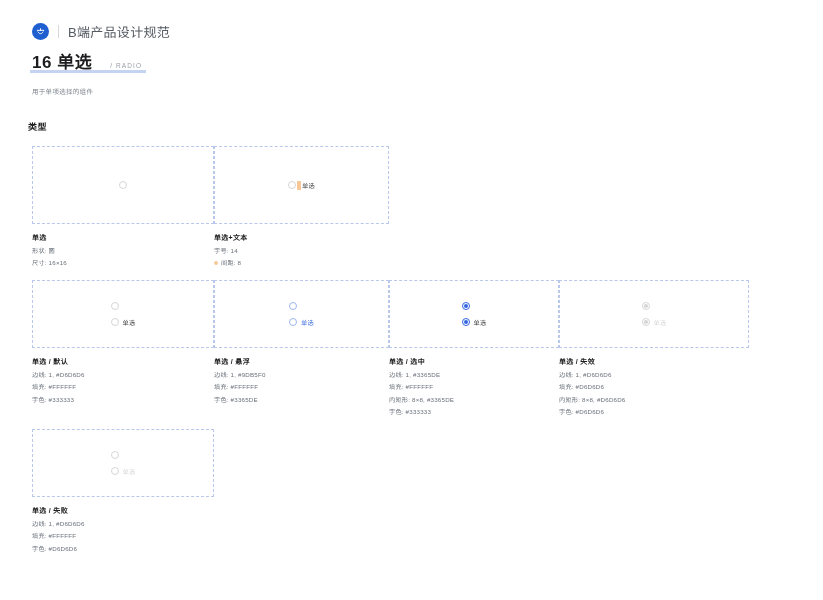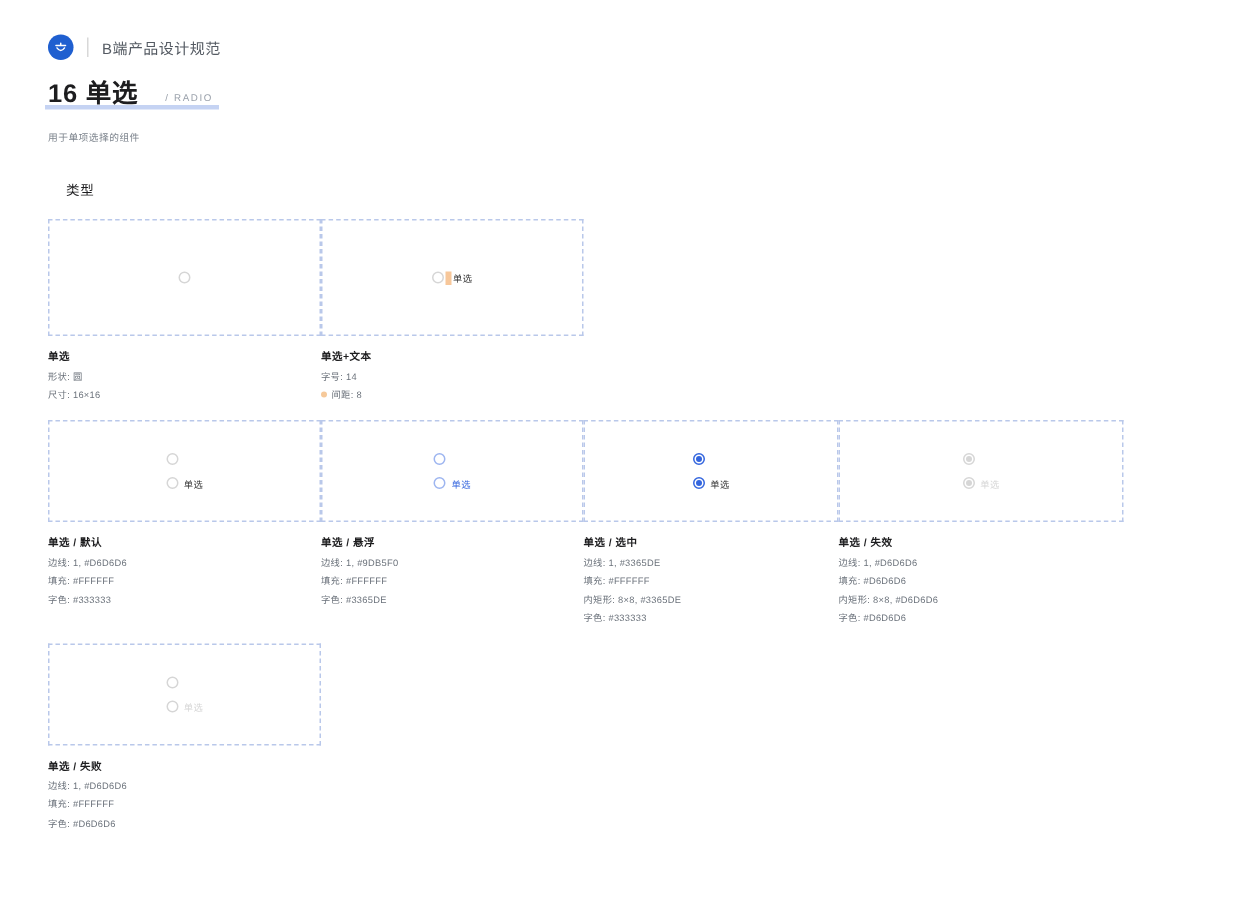--- a/index.html
+++ b/index.html
@@ -32,21 +32,21 @@
     display: flex; align-items: center; justify-content: center;
     flex: 0 0 auto;
   }
   .brand-logo svg { display: block; }
   .brand-div {
     width: 1px; height: 13px;
     background: #d8d8d8;
     flex: 0 0 auto;
   }
   .brand-title {
-    font-size: 10px;
+    font-size: 13px;
     color: #555b63;
     letter-spacing: .3px;
     white-space: nowrap;
   }
 
   
   .titlewrap {
     position: relative;
     margin: 23px 0 0 32px;
     display: inline-flex;
@@ -81,23 +81,23 @@
   }
   .page-desc {
     margin: 13px 0 0 32px;
     font-size: 6.5px;
     color: #7d848d;
     letter-spacing: .3px;
   }
 
   
   .section-title {
-    margin-left: 44px;
+    margin-left: 28px;
     font-size: 9px;
-    font-weight: normal;
+    font-weight: bold;
     color: #1d1d1f;
     letter-spacing: .5px;
   }
   #section-types-title { margin-top: 24px; }
   #section-states-title { margin-top: 25px; }
 
   .card-row {
     display: flex;
     margin-left: 32px;
     margin-top: 13px;

